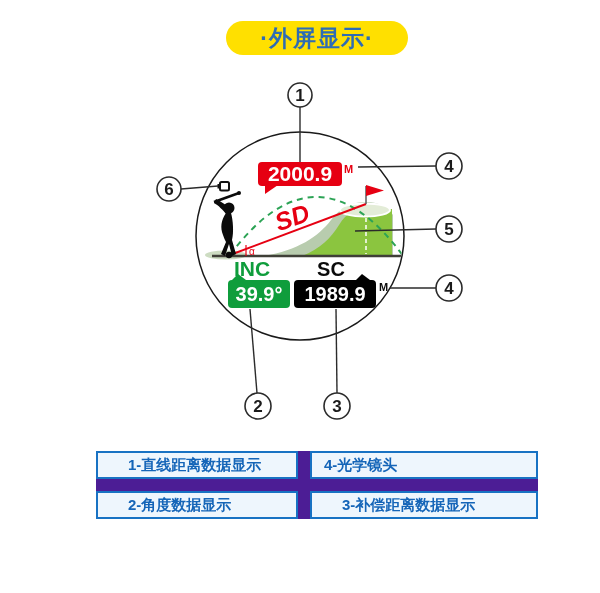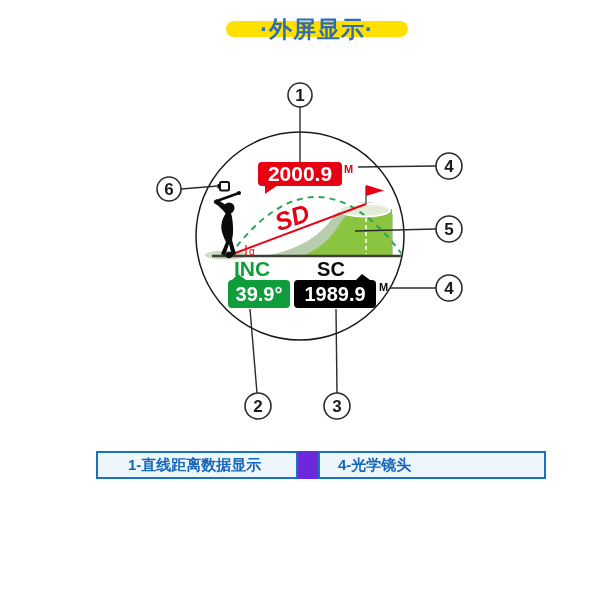--- a/index.html
+++ b/index.html
@@ -1,48 +1,48 @@
 <!DOCTYPE html>
 <html style="--accent-yellow: #ffe000; --title-blue: #2e6cb4; --accent-red: #e60012; --accent-green: #0f9d3c; --hill-green: #8bc53f; --hill-sage: #b8ccae; --green-pale: #e3ecd7; --arc-green: #2ca355; --table-border: #1872c3; --table-bg: #eef6fd; --table-text: #1565b8; --line-dark: #333333;"><head>
 <meta charset="utf-8">
 <style>
   html,body{margin:0;padding:0;background:#ffffff;}
   body{width:600px;height:593px;position:relative;font-family:"Liberation Sans","DejaVu Sans",sans-serif;overflow:hidden;}
   .stage{position:absolute;inset:0;width:600px;height:593px;background:#fff;}
 
   .title-pill{
-    position:absolute;left:226px;top:21px;width:182px;height:16px;
+    position:absolute;left:226px;top:21px;width:182px;height:34px;
     background:var(--accent-yellow,#ffe000);
     border-radius:17px;
     color:var(--title-blue,#2e6cb4);
     font-size:23px;font-weight:bold;
     display:flex;align-items:center;justify-content:center;
     letter-spacing:1px;
   }
 
   .diagram-svg{position:absolute;left:0;top:60px;width:600px;height:390px;}
 
   .legend-table{
     position:absolute;left:96px;top:451px;
     display:grid;
     grid-template-columns:202px 228px;
     grid-auto-rows:28px;
-    gap:20px;
-    background:#6d28d9;
+    gap:12px;
+    background:#4c1d95;
   }
   .legend-cell{
     background:var(--table-bg,#eef6fd);
     border:2px solid var(--table-border,#1872c3);
     display:flex;align-items:center;
     font-size:15px;font-weight:bold;
     color:var(--table-text,#1565b8);
     white-space:nowrap;
   }
   .legend-cell.col-left{padding-left:30px;}
-  .legend-cell.col-right{padding-left:18px;}
+  .legend-cell.col-right{padding-left:12px;}
 
   text{font-family:"Liberation Sans","DejaVu Sans",sans-serif;}
   .badge-num{font-weight:bold;fill:#ffffff;}
   .callout-num{font-weight:bold;fill:#1a1a1a;font-size:17px;}
 </style>
 </head>
 <body>
 
 <div class="stage">
 
@@ -158,15 +158,17 @@
     </g>
     <g>
       <circle cx="337" cy="406" r="13" fill="#fff" stroke="#2b2b2b" stroke-width="1.6"></circle>
       <text class="callout-num" x="337" y="412" text-anchor="middle">3</text>
     </g>
   </svg>
 
   <div class="legend-table">
     <div class="legend-cell col-left">1-直线距离数据显示</div>
     <div class="legend-cell col-right">4-光学镜头</div>
+    <div class="legend-cell col-left">2-角度数据显示</div>
+    <div class="legend-cell col-left">3-补偿距离数据显示</div>
   </div>
 
 </div>
 
 </body></html>

